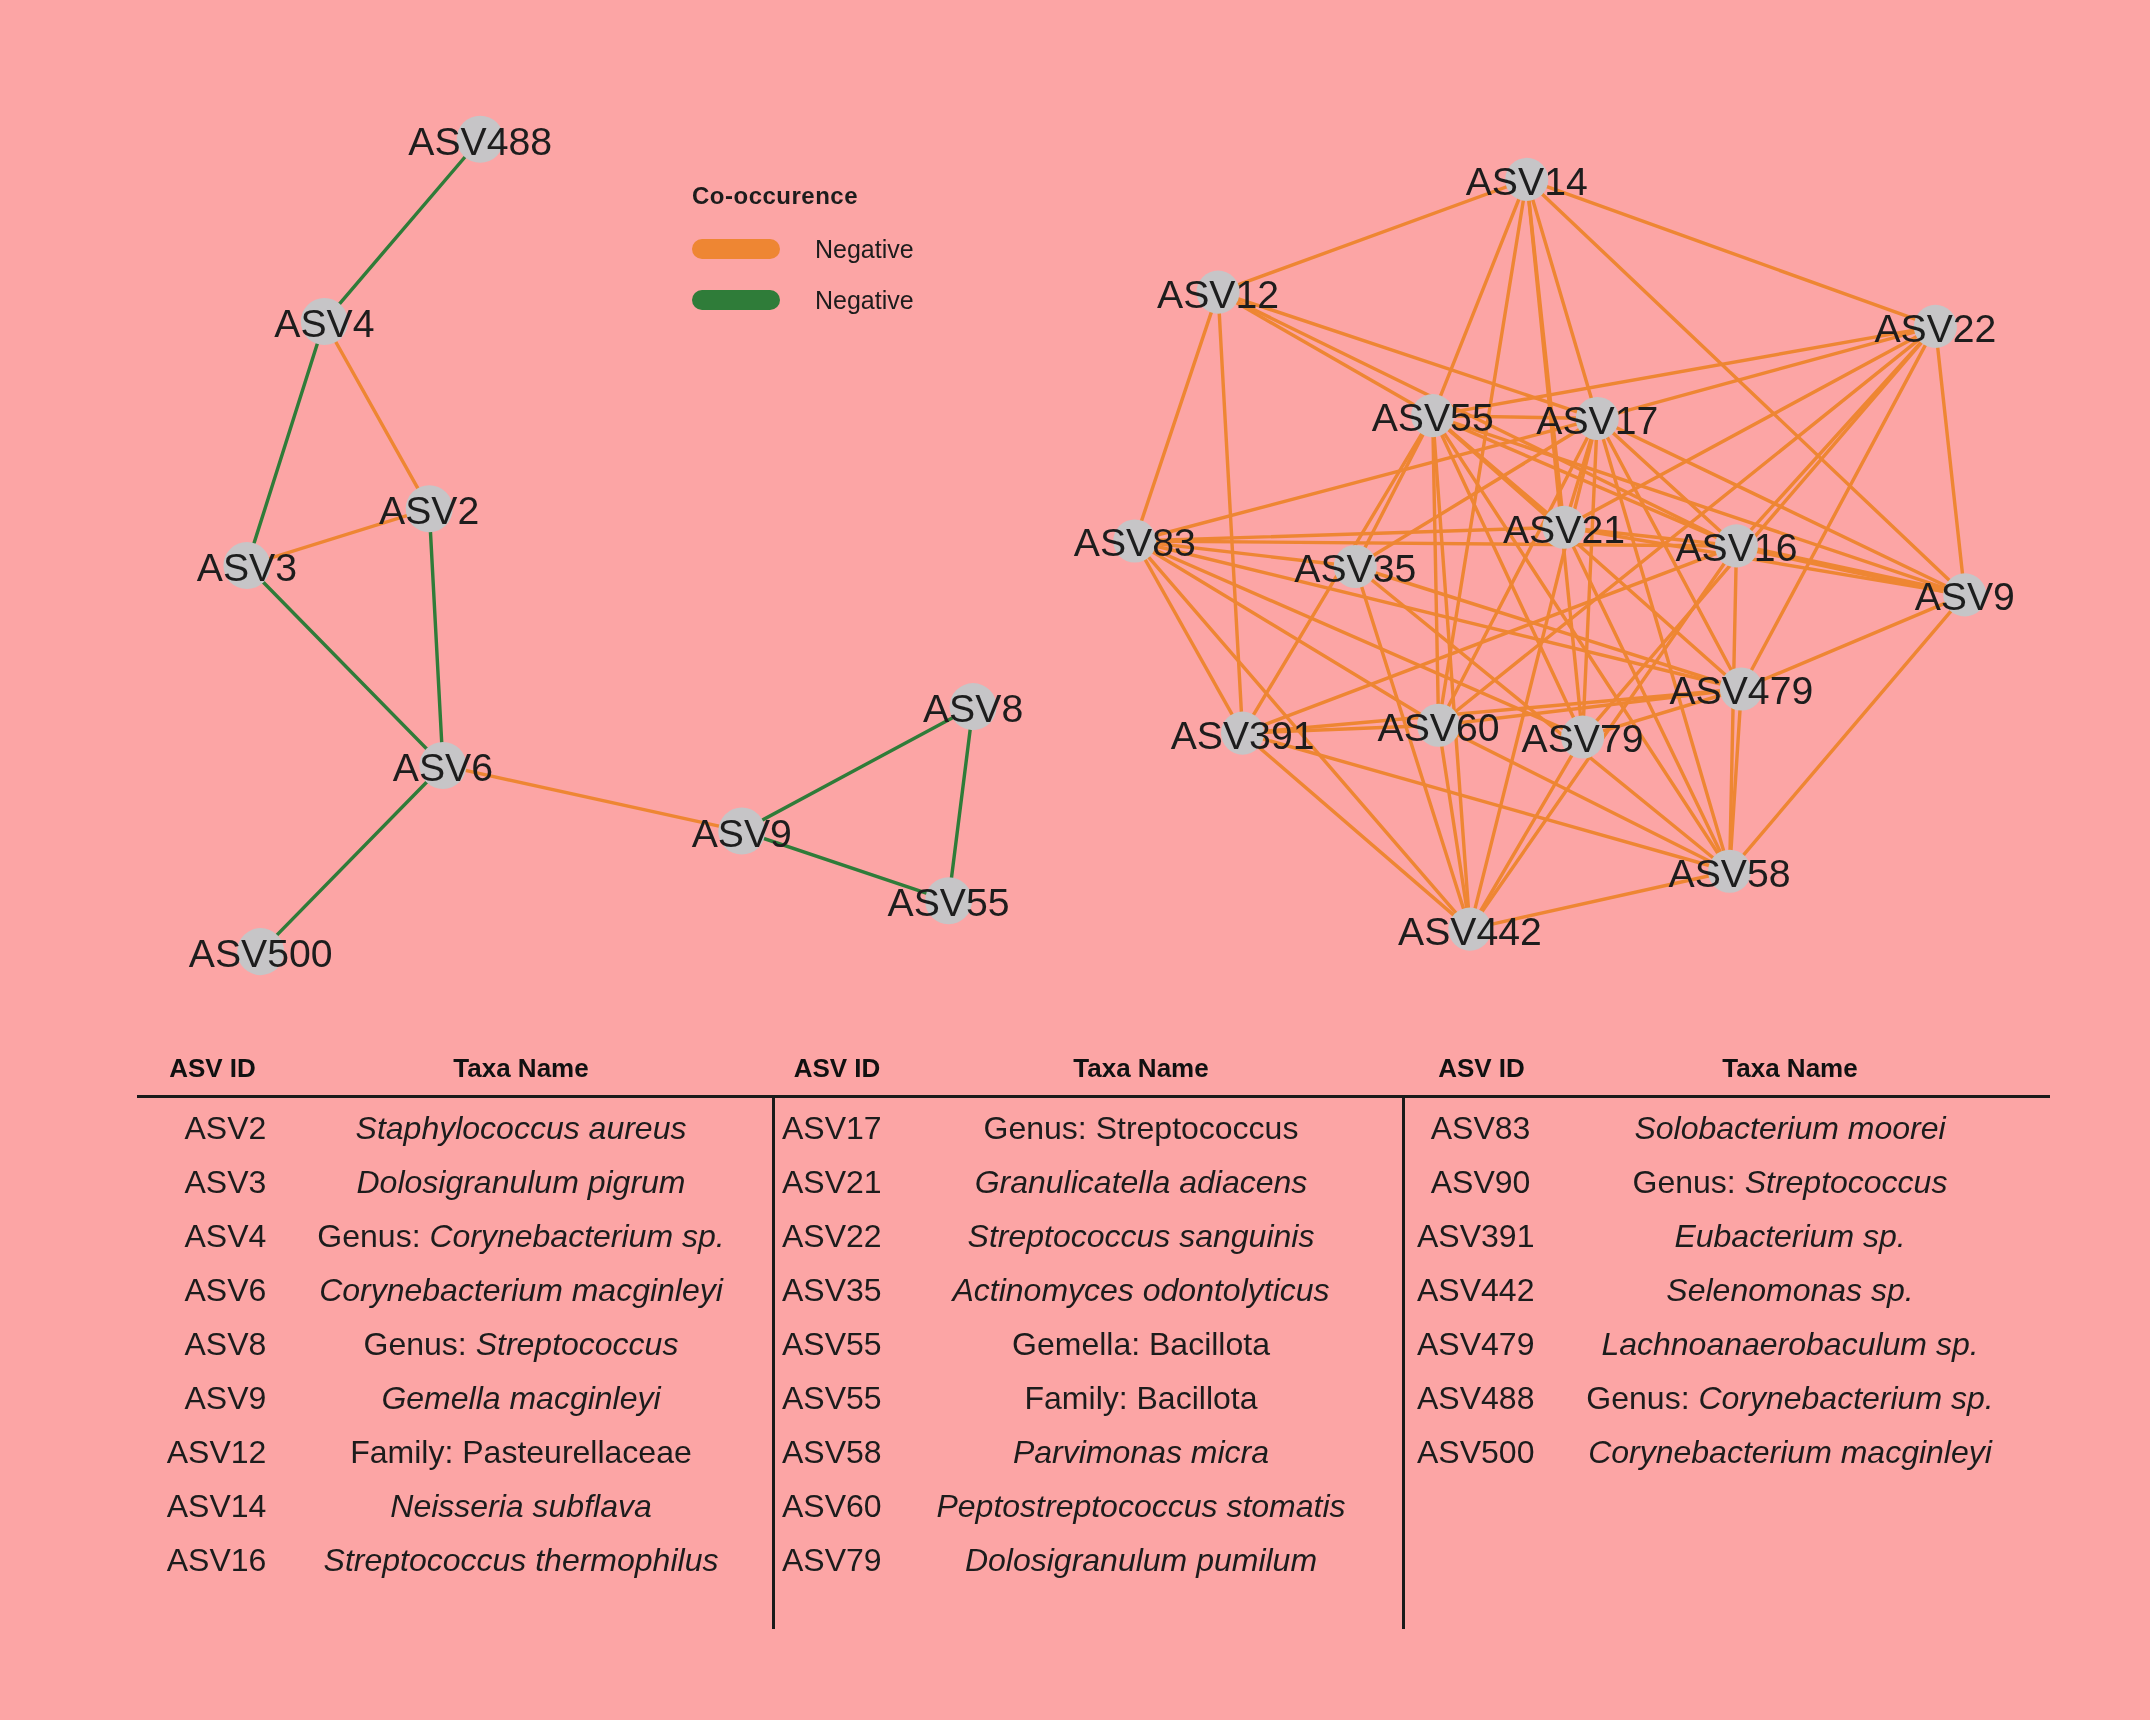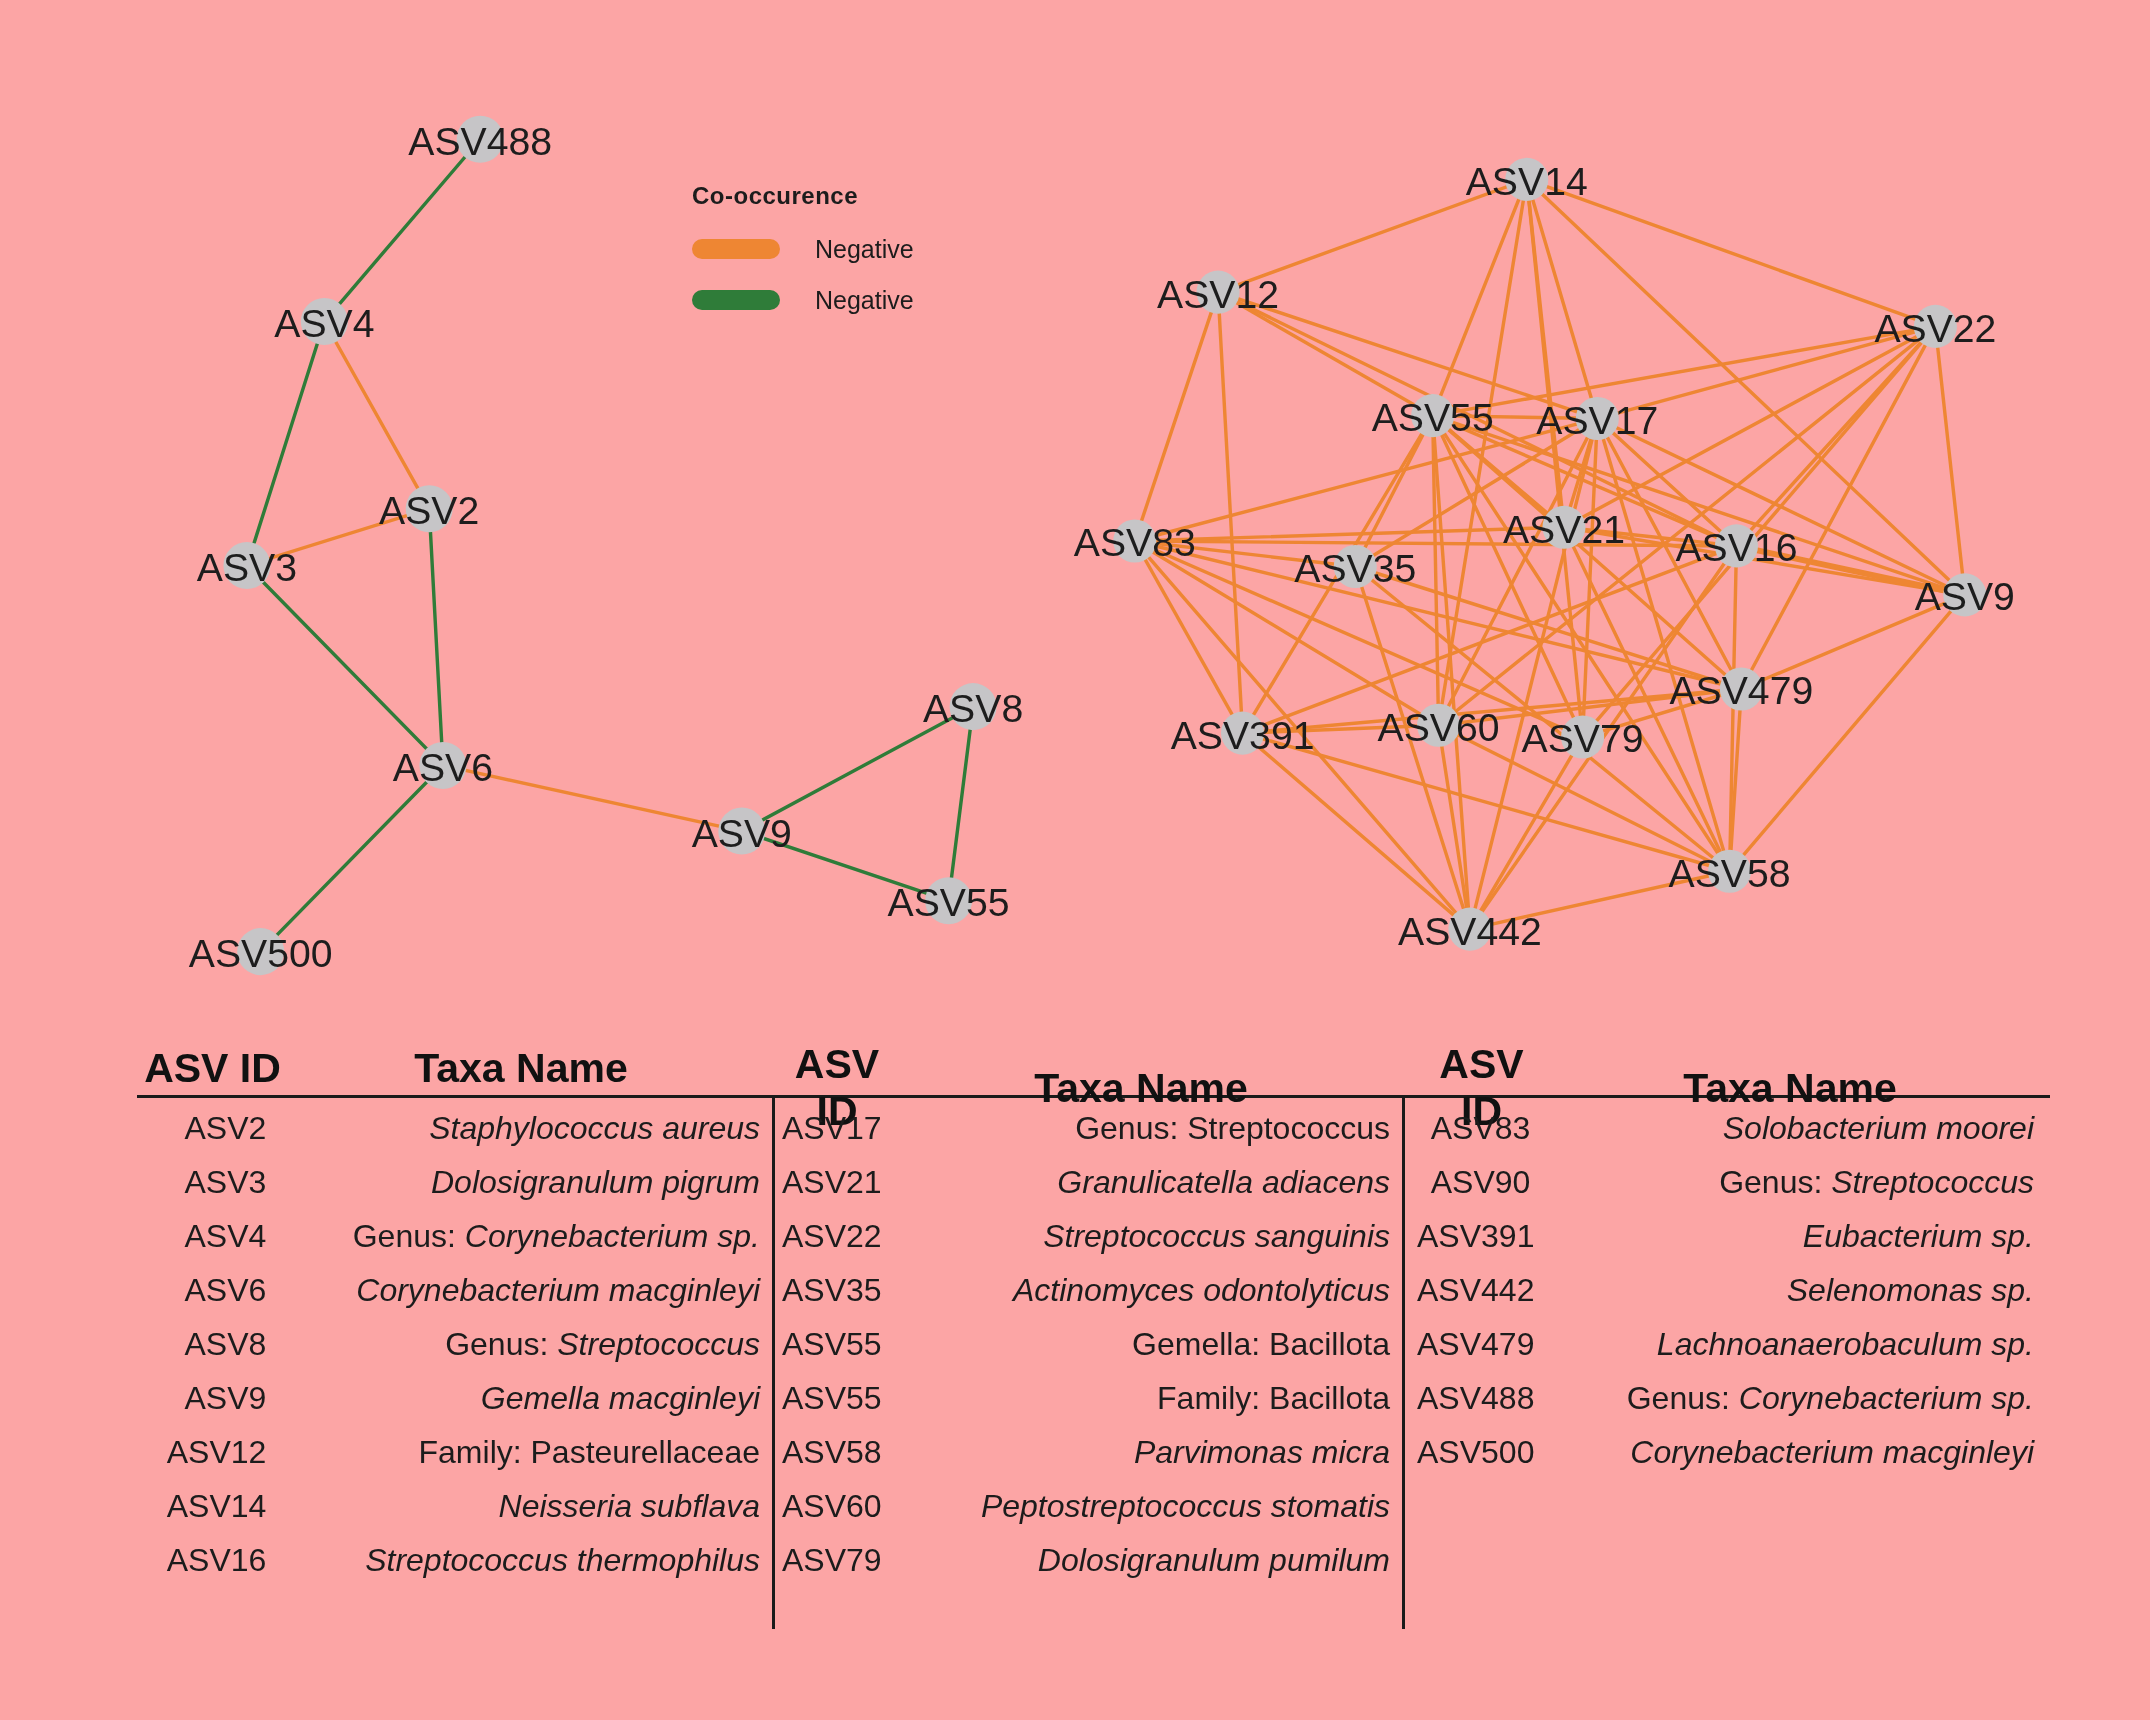--- a/index.html
+++ b/index.html
@@ -15,26 +15,26 @@
   .legend-item:first-child{margin-top:13.7px;}
   .pill{width:88px;height:20.6px;border-radius:10.8px;flex:0 0 auto;}
   .legend-label{margin-left:35px;font-size:25px;color:#1c1c1c;}
 
   
   .tgroup{position:absolute;top:1041px;}
   .tgroup.g1{left:143px;width:617px;--idw:139px;}
   .tgroup.g2{left:782px;width:608px;--idw:110px;}
   .tgroup.g3{left:1417px;width:617px;--idw:129px;}
   .thead,.trow{display:grid;grid-template-columns:var(--idw) 1fr;align-items:center;}
-  .thead{height:55px;font-weight:bold;font-size:41px;color:#111;}
+  .thead{height:55px;font-weight:bold;font-size:26px;color:#111;}
   .thead span{text-align:center;}
   .trows{margin-top:5.9px;}
   .trow{height:54px;font-size:32px;color:#1c1c1c;}
   .tid{text-align:right;padding-right:15.7px;white-space:nowrap;}
-  .tname{text-align:right;white-space:nowrap;}
+  .tname{text-align:center;white-space:nowrap;}
   .tname .it{font-style:italic;}
   .hrule{position:absolute;left:137px;top:1095px;width:1913px;height:2.9px;background:#1a1a1a;}
   .vrule{position:absolute;top:1095px;width:2.9px;height:534px;background:#1a1a1a;}
   .vrule.v1{left:772px;}
   .vrule.v2{left:1402px;}
 </style>
 </head>
 <body>
 
 <div class="page">

